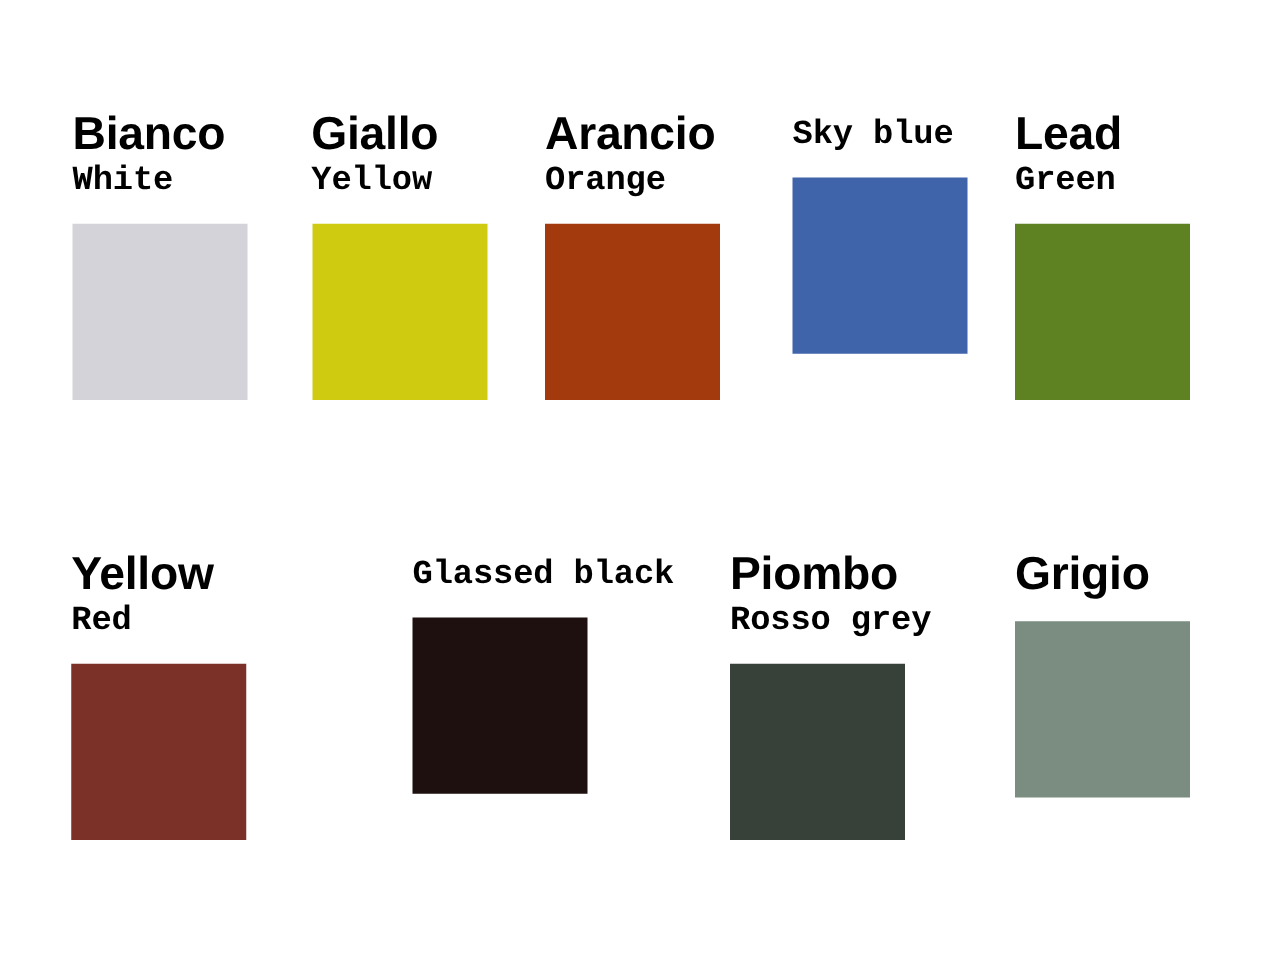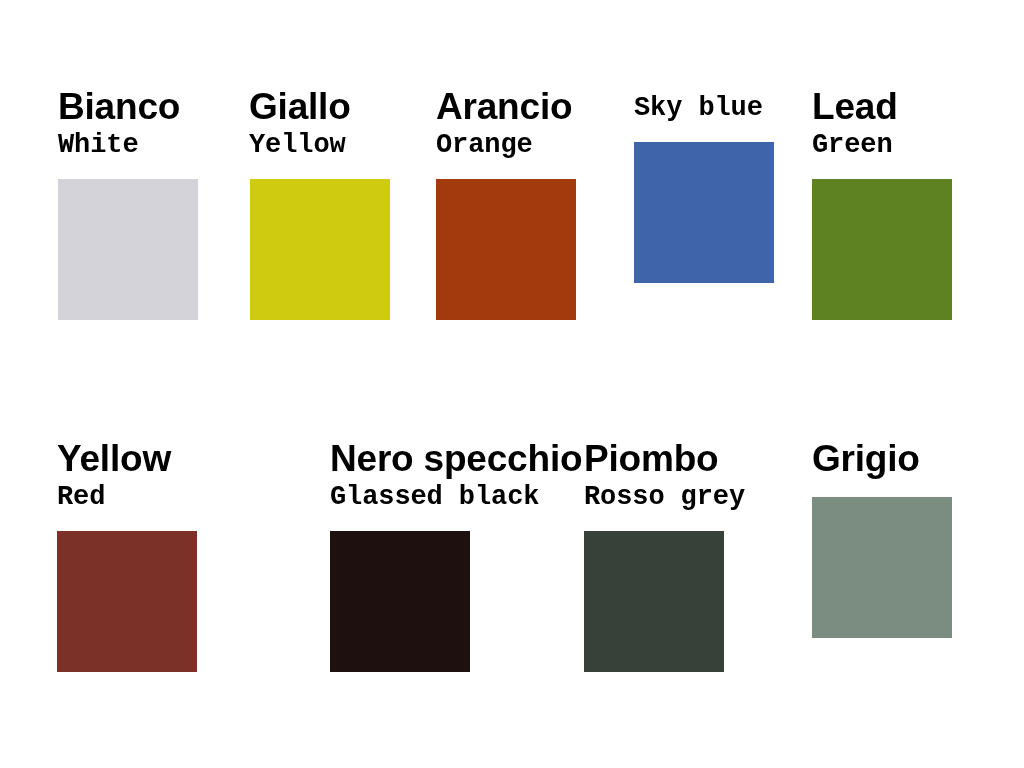--- a/index.html
+++ b/index.html
@@ -136,21 +136,20 @@
     <div class="swatch-cell c-b0">
       <div class="labels">
         <div class="label-it">Yellow</div>
         <div class="label-en">Red</div>
       </div>
       <div class="chip" style="background-color: rgb(123, 48, 40);"></div>
     </div>
 
     <div class="swatch-cell c-b1">
       <div class="labels">
-        <div class="label-it">Nero specchio</div>
         <div class="label-en">Glassed black</div>
       </div>
       <div class="chip" style="background-color: rgb(29, 16, 15);"></div>
     </div>
 
     <div class="swatch-cell c-b2">
       <div class="labels">
         <div class="label-it">Piombo</div>
         <div class="label-en">Rosso grey</div>
       </div>

